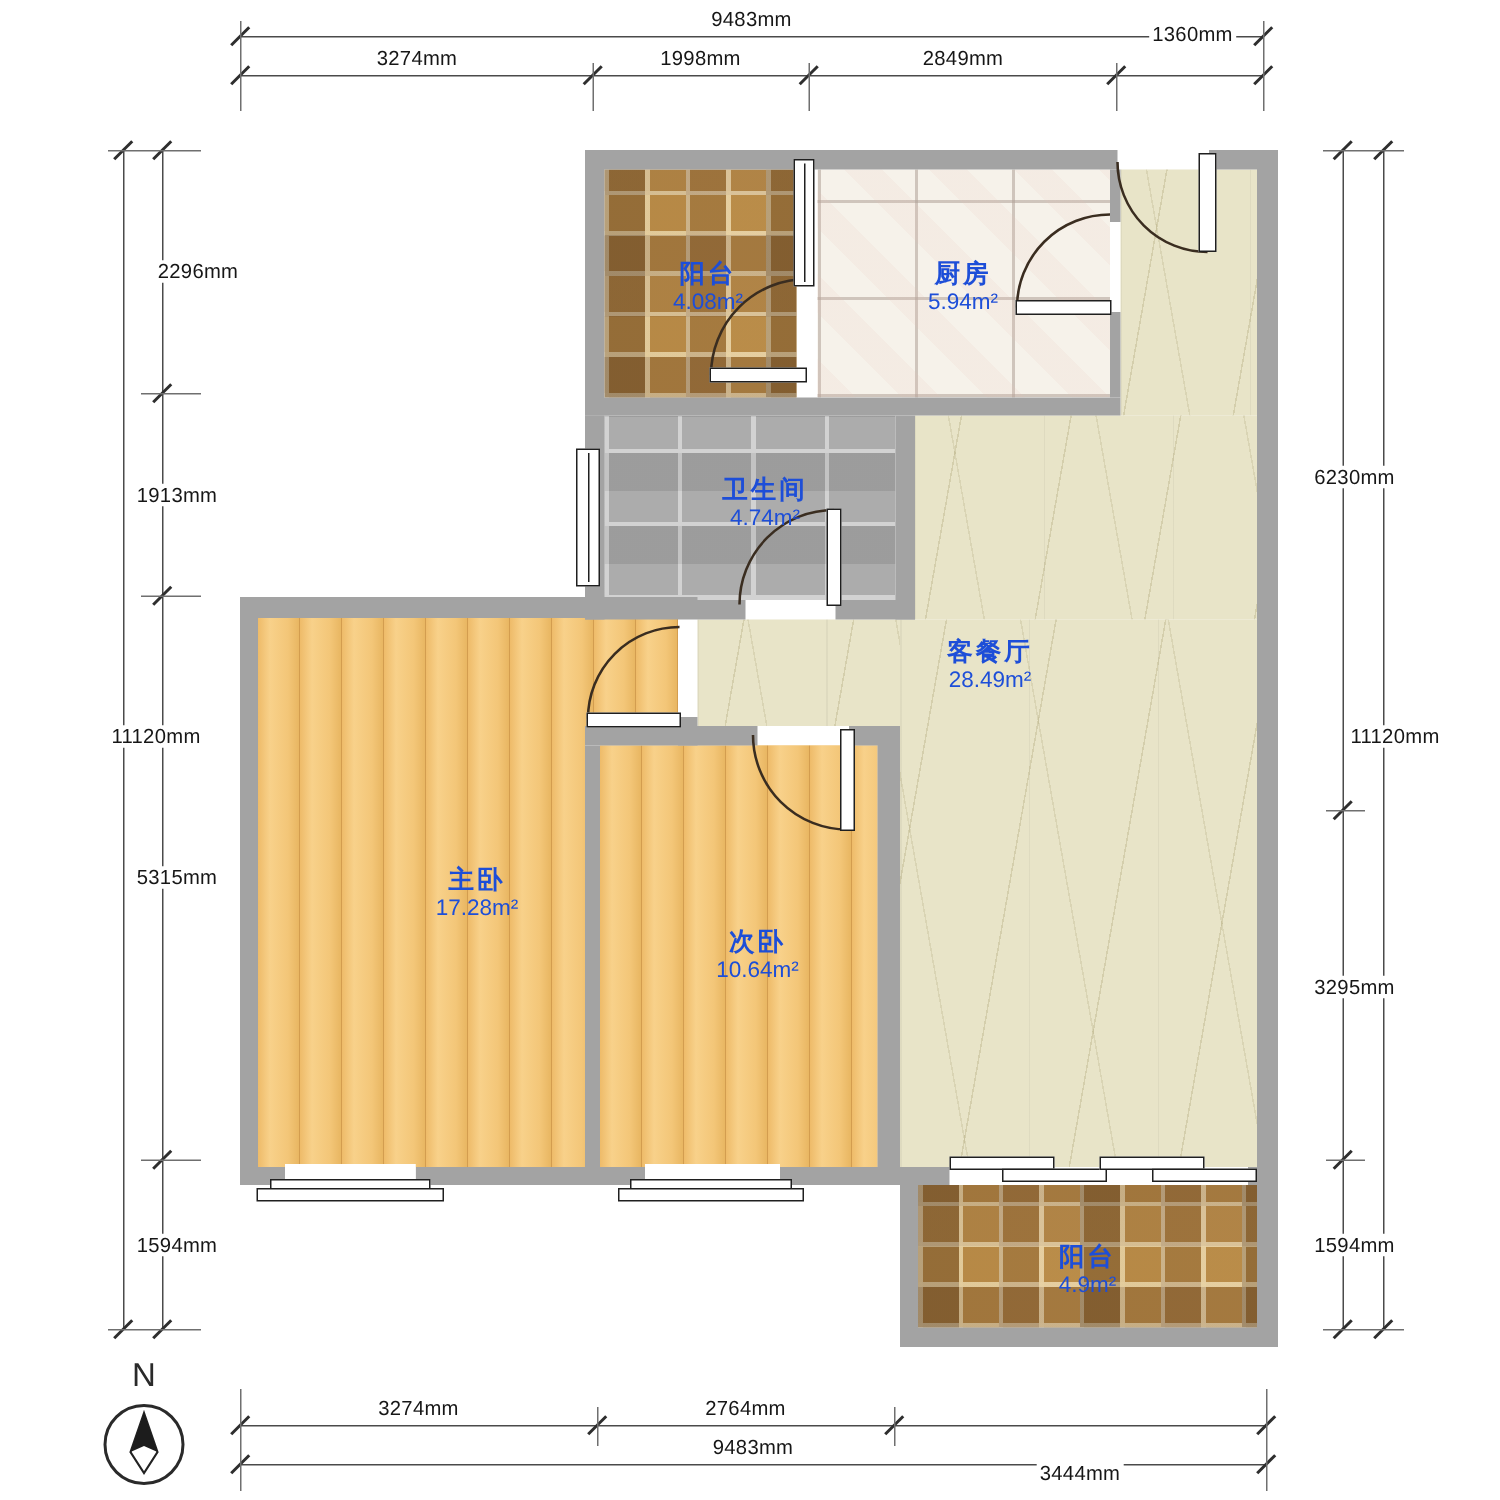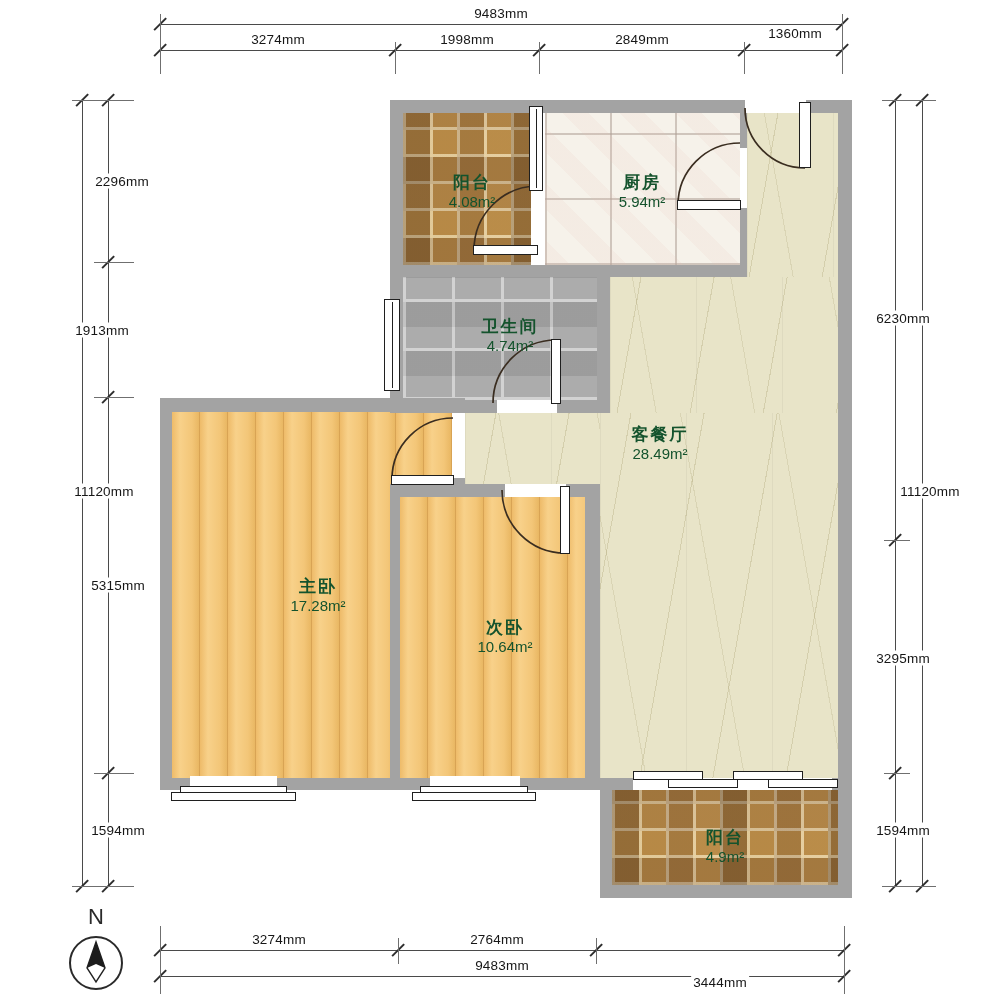--- a/index.html
+++ b/index.html
@@ -53,21 +53,21 @@
   
   .dim-line-h{position:absolute;height:1px;background:#4a4a4a}
   .dim-line-v{position:absolute;width:1px;background:#4a4a4a}
   .ext{position:absolute;background:#6f6f6f}
   .tick{position:absolute;width:17px;height:1.6px;background:#2e2e2e;transform:translate(-50%,-50%) rotate(-45deg)}
   .dim-label{
     position:absolute;transform:translate(-50%,-50%);font-size:13.5px;letter-spacing:.2px;
     background:#fff;padding:0 2px;white-space:nowrap;color:#161616;
   }
   
-  .room-label{position:absolute;transform:translateX(-50%);text-align:center;color:#14532d;white-space:nowrap}
+  .room-label{position:absolute;transform:translateX(-50%);text-align:center;color:#1d4ed8;white-space:nowrap}
   .room-label .nm{font-size:17px;font-weight:bold;letter-spacing:2px;line-height:19px}
   .room-label .ar{font-size:15px;line-height:19px}
   
   .compass{position:absolute;left:69px;top:936px;width:54px;height:54px;border:2px solid #2a2a2a;border-radius:50%;background:#fff;box-sizing:border-box}
   .compass-n{position:absolute;left:96px;top:906px;transform:translateX(-50%);font-size:22px;color:#2a2a2a;line-height:22px}
   svg{position:absolute;left:0;top:0}
 </style>
 </head>
 <body>
 
@@ -177,27 +177,27 @@
 <div class="dim-line-h" style="left:160px;top:976px;width:684px"></div>
 <div class="dim-line-v" style="left:82px;top:100px;height:786px"></div>
 <div class="dim-line-v" style="left:108px;top:100px;height:786px"></div>
 <div class="dim-line-v" style="left:895px;top:100px;height:786px"></div>
 <div class="dim-line-v" style="left:922px;top:100px;height:786px"></div>
 
 <div class="dim-label" style="left:501px;top:13px">9483mm</div>
 <div class="dim-label" style="left:278px;top:39px">3274mm</div>
 <div class="dim-label" style="left:467px;top:39px">1998mm</div>
 <div class="dim-label" style="left:642px;top:39px">2849mm</div>
-<div class="dim-label" style="left:795px;top:33px">1360mm</div>
+<div class="dim-label" style="left:795px;top:23px">1360mm</div>
 <div class="dim-label" style="left:279px;top:939px">3274mm</div>
 <div class="dim-label" style="left:497px;top:939px">2764mm</div>
 <div class="dim-label" style="left:720px;top:982px">3444mm</div>
 <div class="dim-label" style="left:502px;top:965px">9483mm</div>
-<div class="dim-label" style="left:122px;top:181px">2296mm</div>
-<div class="dim-label" style="left:102px;top:330px">1913mm</div>
+<div class="dim-label" style="left:132px;top:181px">2296mm</div>
+<div class="dim-label" style="left:118px;top:330px">1913mm</div>
 <div class="dim-label" style="left:104px;top:491px">11120mm</div>
 <div class="dim-label" style="left:118px;top:585px">5315mm</div>
 <div class="dim-label" style="left:118px;top:830px">1594mm</div>
 <div class="dim-label" style="left:903px;top:318px">6230mm</div>
 <div class="dim-label" style="left:930px;top:491px">11120mm</div>
 <div class="dim-label" style="left:903px;top:658px">3295mm</div>
 <div class="dim-label" style="left:903px;top:830px">1594mm</div>
 
 <div class="compass-n">N</div>
 <div class="compass">

